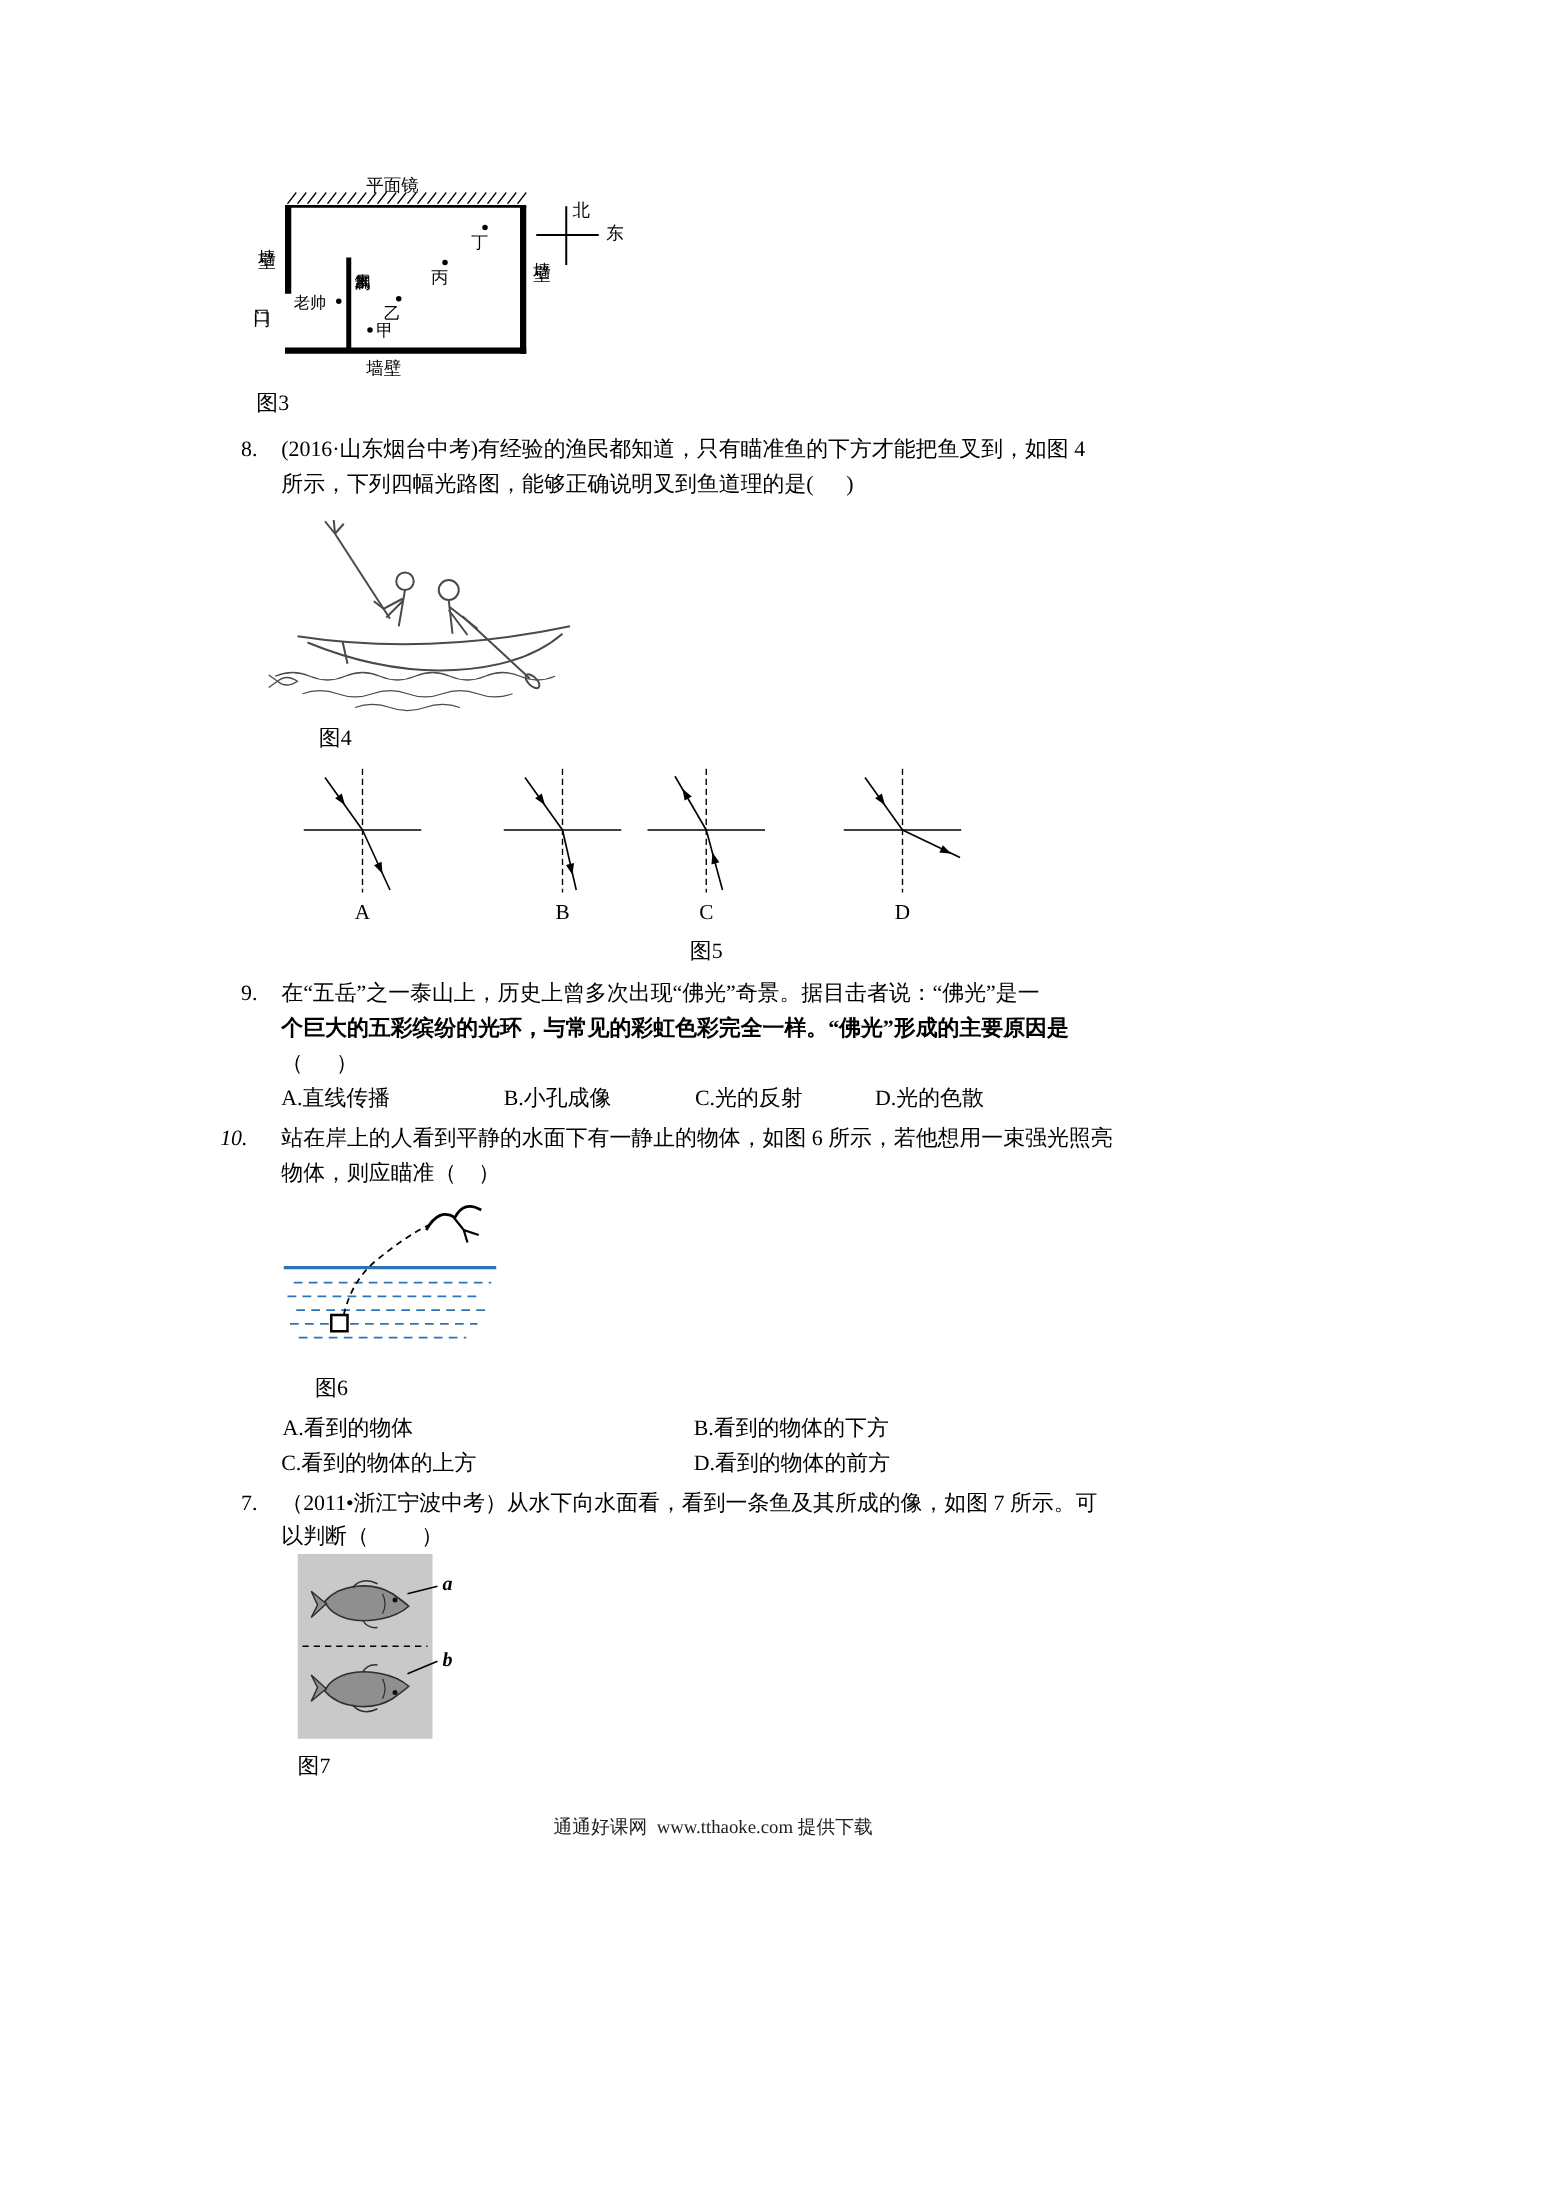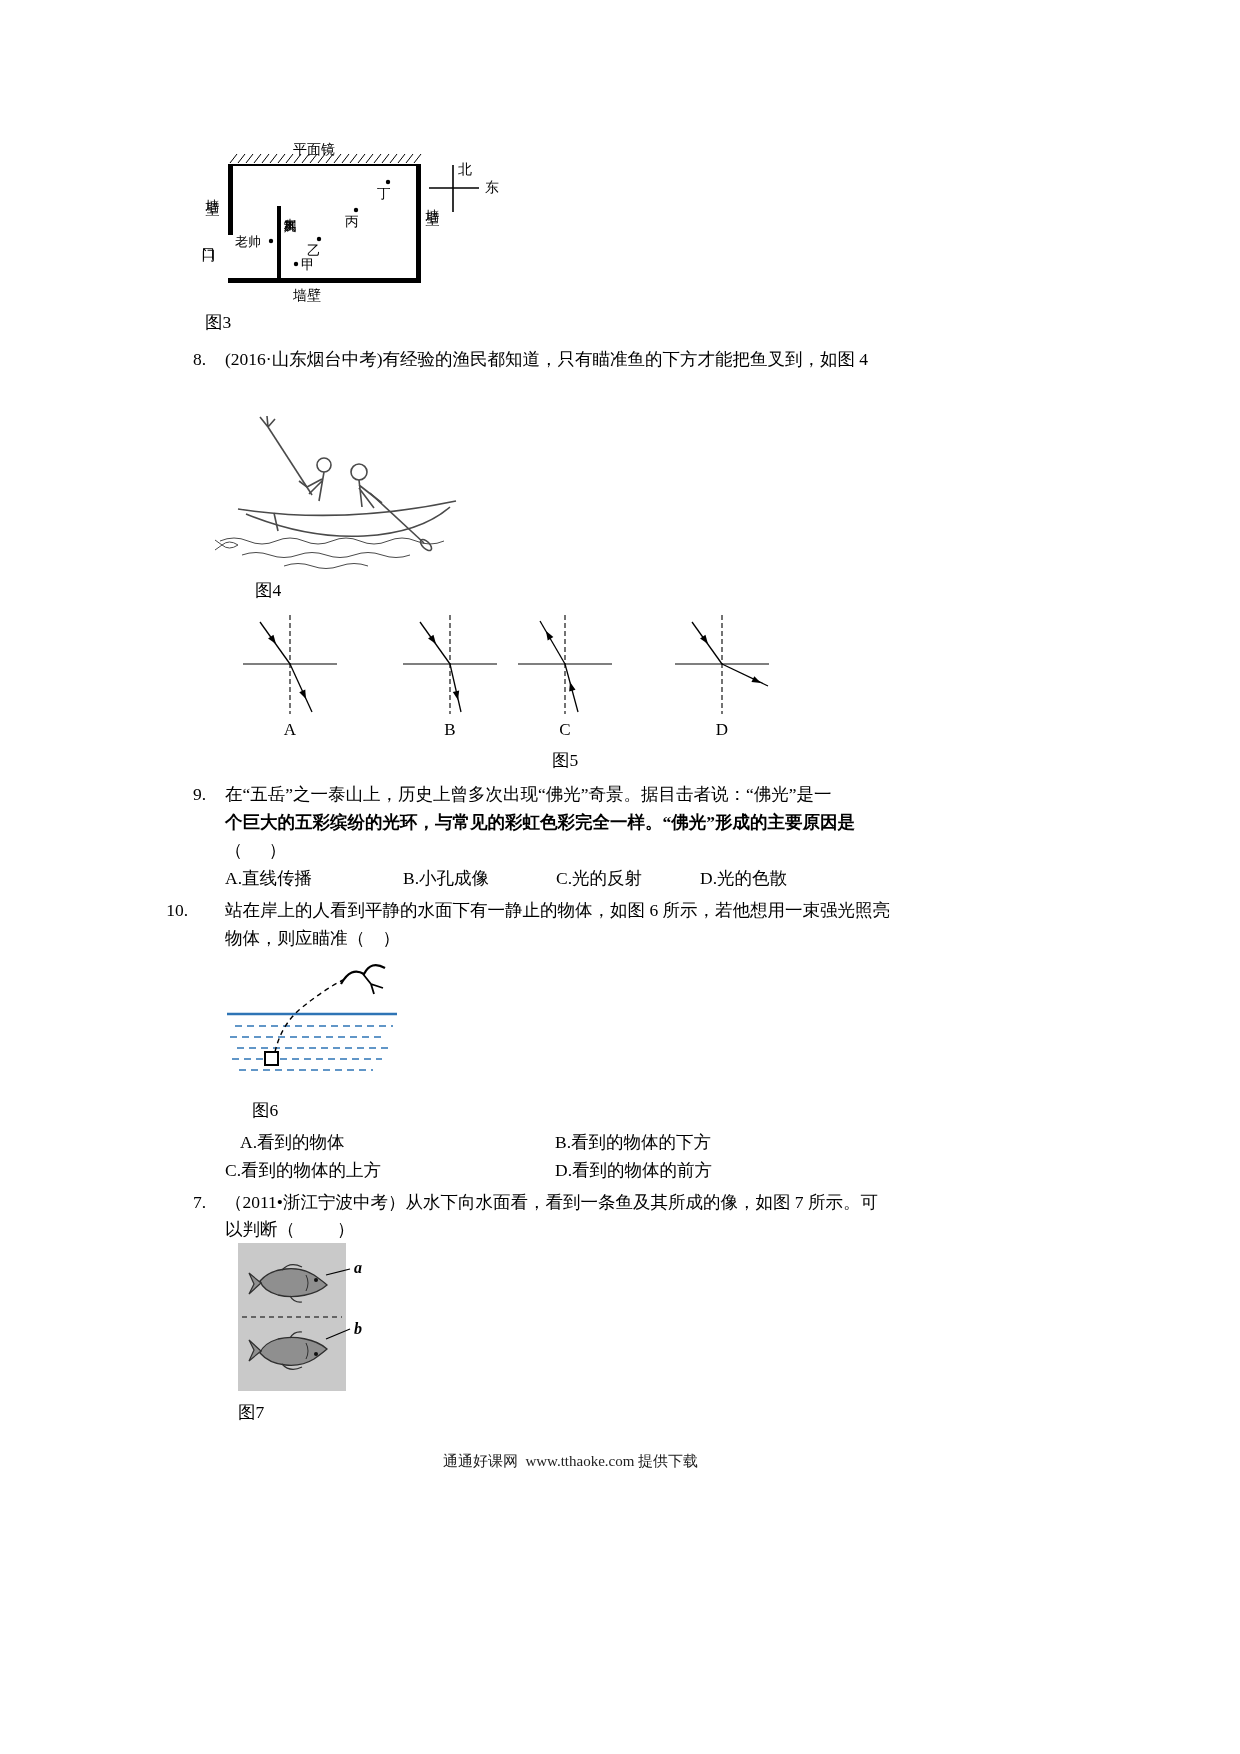--- a/index.html
+++ b/index.html
@@ -51,20 +51,21 @@
     <span class="flabel" style="left:182px;top:46px;">丁</span>
     <span class="flabel vtext" style="left:230px;top:58px;font-size:14px;">墙壁</span>
     <span class="flabel" style="left:98px;top:148px;font-size:14px;">墙壁</span>
     <span class="flabel" style="left:263px;top:22px;font-size:14px;">北</span>
     <span class="flabel" style="left:290px;top:40px;font-size:14px;">东</span>
   </div>
   <div class="caption" style="left:205px;top:310px;">图3</div>
 
   <div class="qnum" style="left:158px;top:345px;">8.</div>
   <div class="txt" style="left:225px;top:345px;">(2016·山东烟台中考)有经验的渔民都知道，只有瞄准鱼的下方才能把鱼叉到，如图 4</div>
+  <div class="txt" style="left:225px;top:373px;">所示，下列四幅光路图，能够正确说明叉到鱼道理的是(      )</div>
 
   <div class="abs" style="left:212px;top:415px;width:275px;height:160px;">
     <svg width="275" height="160" viewBox="0 0 275 160" fill="none">
       <g stroke="#4a4a4a" stroke-width="1.6" fill="none">
         <path d="M56 12 L100 80"></path>
         <path d="M56 12 L48 2 M56 12 L55 1 M56 12 L63 4"></path>
         <circle cx="112" cy="50" r="7"></circle>
         <path d="M112 57 L107 86 M110 64 L95 72 L87 66 M110 66 L97 79"></path>
         <circle cx="147" cy="57" r="8"></circle>
         <path d="M147 65 L150 92 M147 70 L170 88 M147 73 L162 93"></path>
@@ -132,21 +133,21 @@
 
   <div class="qnum" style="left:158px;top:780px;">9.</div>
   <div class="txt" style="left:225px;top:780px;">在“五岳”之一泰山上，历史上曾多次出现“佛光”奇景。据目击者说：“佛光”是一</div>
   <div class="txt" style="left:225px;top:808px;font-weight:bold;">个巨大的五彩缤纷的光环，与常见的彩虹色彩完全一样。“佛光”形成的主要原因是</div>
   <div class="txt" style="left:225px;top:836px;">（      ）</div>
   <div class="txt" style="left:225px;top:864px;">A.直线传播</div>
   <div class="txt" style="left:403px;top:864px;">B.小孔成像</div>
   <div class="txt" style="left:556px;top:864px;text-align:right;">C.光的反射</div>
   <div class="txt" style="left:700px;top:864px;">D.光的色散</div>
 
-  <div class="qnum" style="left:140px;top:896px;">10.</div>
+  <div class="qnum" style="left:150px;top:896px;font-style:italic;">10.</div>
   <div class="txt" style="left:225px;top:896px;">站在岸上的人看到平静的水面下有一静止的物体，如图 6 所示，若他想用一束强光照亮</div>
   <div class="txt" style="left:225px;top:924px;">物体，则应瞄准（    ）</div>
 
   <div class="abs" style="left:225px;top:952px;width:185px;height:148px;">
     <svg width="185" height="148" viewBox="0 0 185 148">
       <g stroke="#000" fill="none">
         <path d="M116 32 Q126 14 139 22 Q146 8 160 16" stroke-width="2.2"></path>
         <path d="M138 22 L146 32 L158 36 M146 32 L149 42" stroke-width="1.8"></path>
       </g>
       <line x1="2" y1="62" x2="172" y2="62" stroke-width="2.6" stroke="#2e74b5"></line>
@@ -156,21 +157,21 @@
         <line x1="12" y1="96" x2="166" y2="96" stroke-dasharray="7,5"></line>
         <line x1="7" y1="107" x2="157" y2="107" stroke-dasharray="7,5"></line>
         <line x1="14" y1="118" x2="148" y2="118" stroke-dasharray="7,5"></line>
       </g>
       <path d="M50 100 Q56 74 74 58 Q98 38 118 28" fill="none" stroke="#000" stroke-width="1.4" stroke-dasharray="5,4"></path>
       <rect x="40" y="100" width="13" height="13" fill="#fff" stroke="#000" stroke-width="2"></rect>
     </svg>
   </div>
   <div class="caption" style="left:252px;top:1098px;">图6</div>
 
-  <div class="txt" style="left:240px;top:1128px;">A.看到的物体</div>
+  <div class="txt" style="left:226px;top:1128px;">A.看到的物体</div>
   <div class="txt" style="left:555px;top:1128px;">B.看到的物体的下方</div>
   <div class="txt" style="left:225px;top:1156px;text-align:center;">C.看到的物体的上方</div>
   <div class="txt" style="left:555px;top:1156px;">D.看到的物体的前方</div>
 
   <div class="qnum" style="left:158px;top:1188px;">7.</div>
   <div class="txt" style="left:225px;top:1188px;">（2011•浙江宁波中考）从水下向水面看，看到一条鱼及其所成的像，如图 7 所示。可</div>
   <div class="txt" style="left:225px;top:1216px;font-family:Liberation Mono, monospace;">以判断（    ）</div>
 
   <div class="abs" style="left:238px;top:1243px;width:155px;height:152px;">
     <svg width="155" height="152" viewBox="0 0 155 152">

